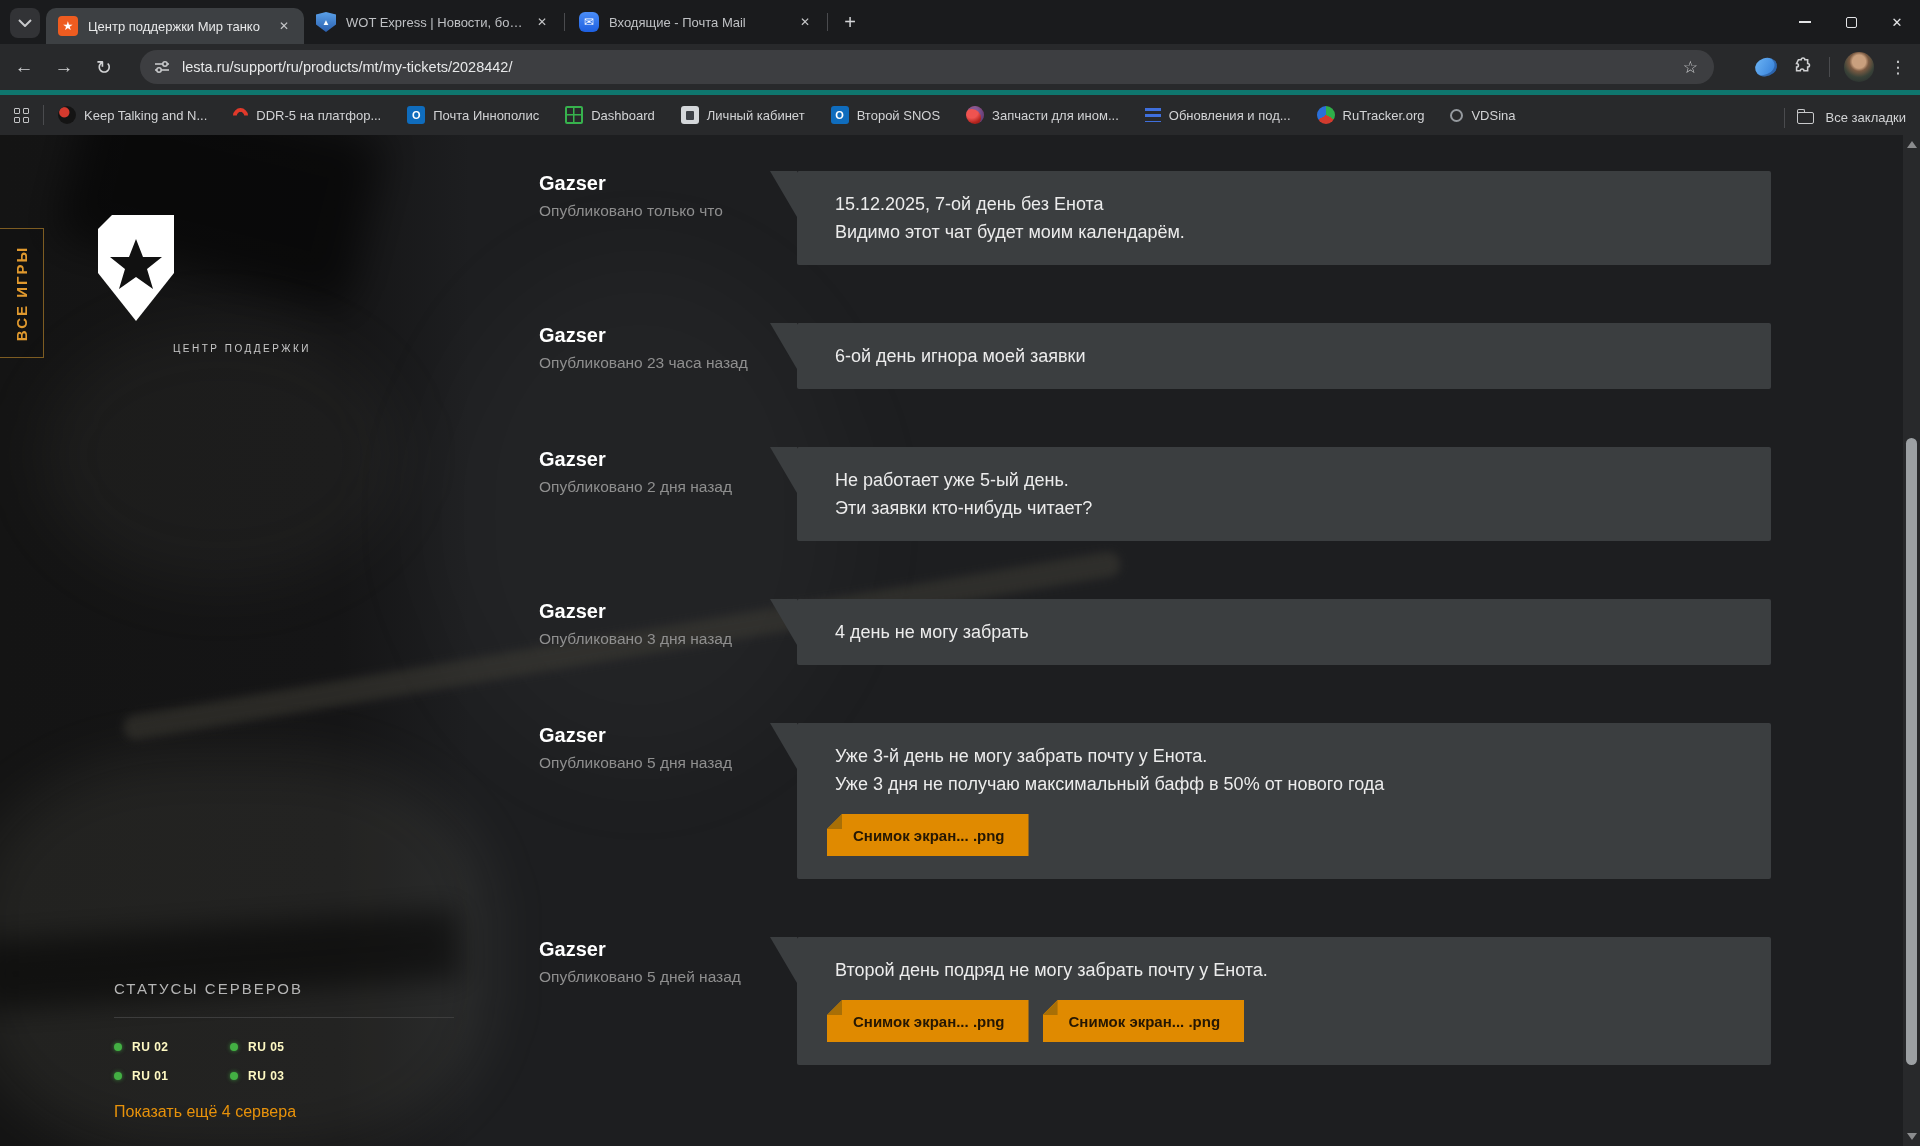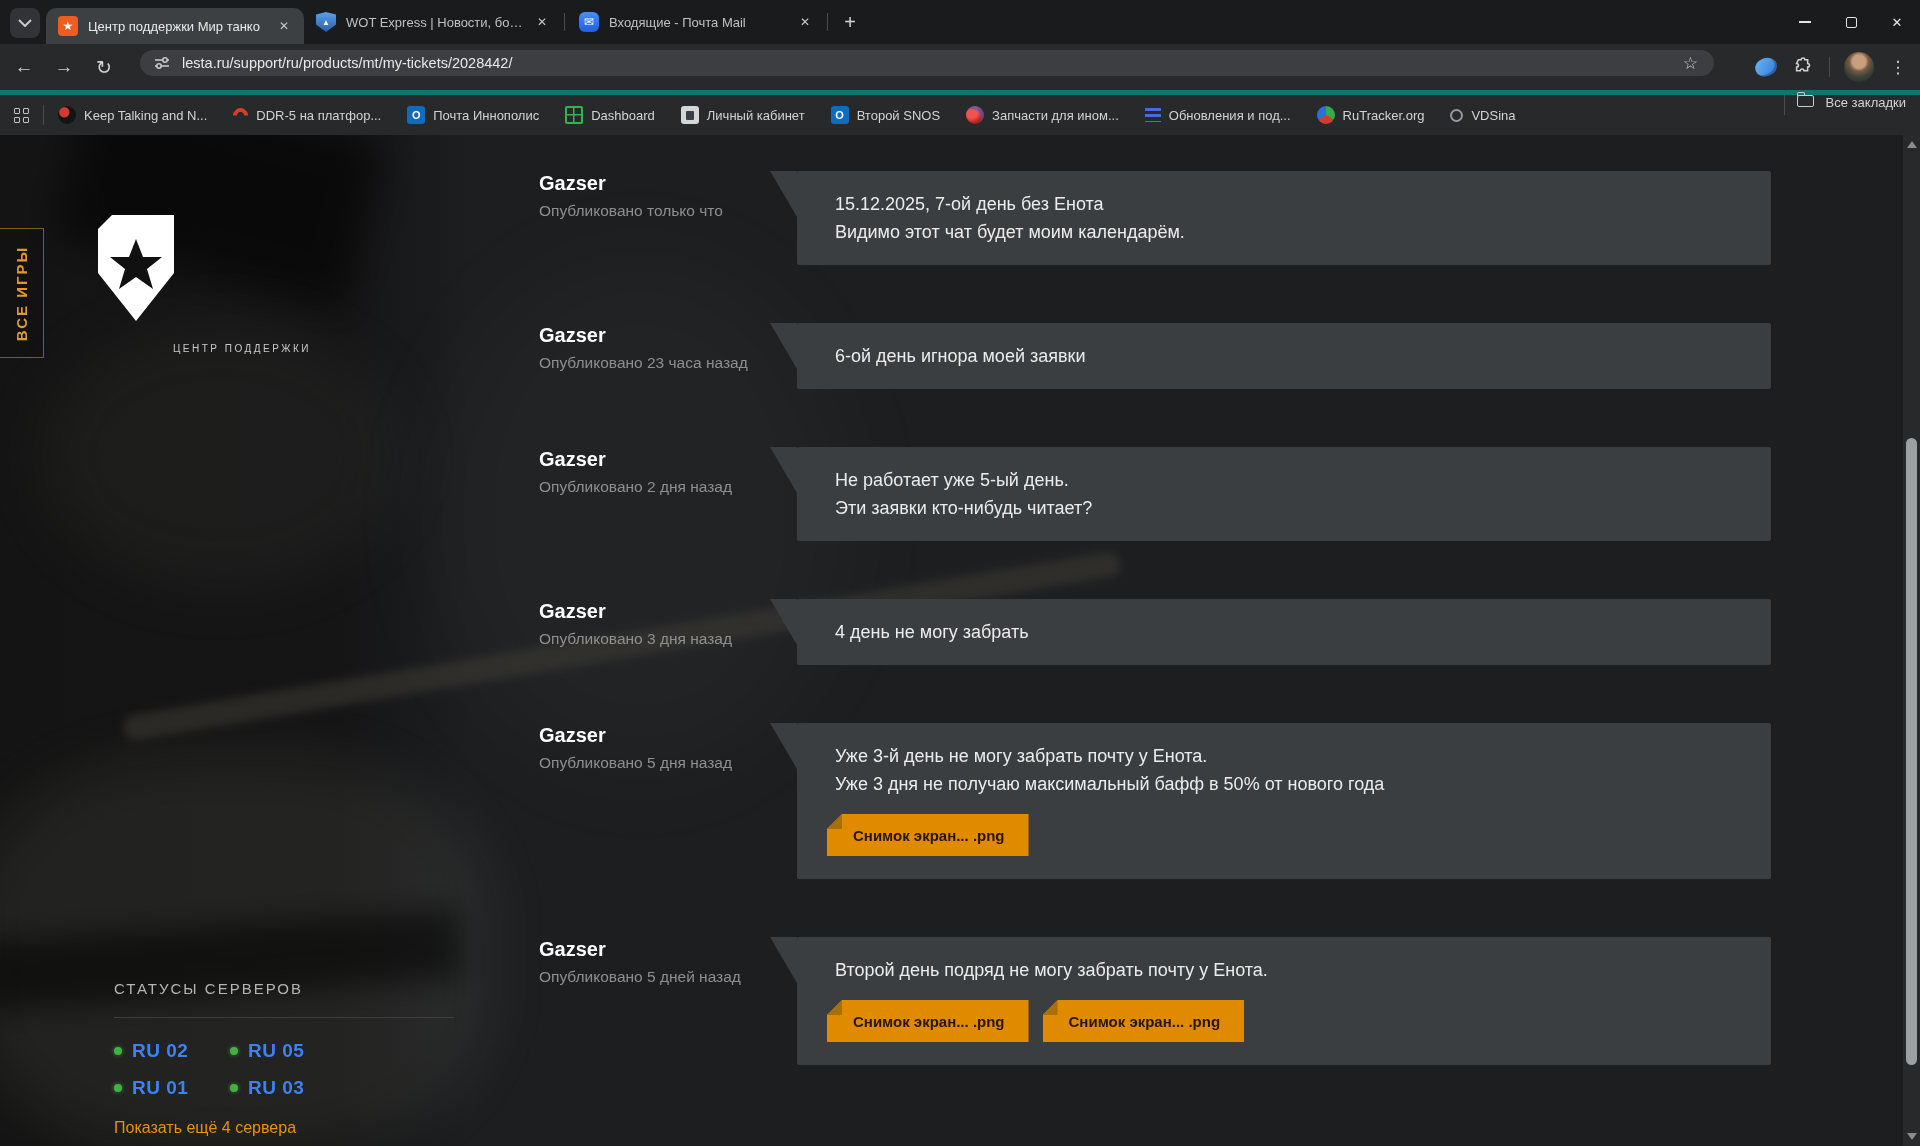--- a/index.html
+++ b/index.html
@@ -24,21 +24,21 @@
   .fav-mail { background:linear-gradient(180deg,#4a8df8,#1d5fe0); border-radius:6px; color:#fff; font-size:12px; }
   .fav-mail::after { content:"✉"; }
   .newtab-btn { width:28px; height:28px; margin-left:6px; border-radius:6px; color:#d4d5d7; font-size:20px; display:flex; align-items:center; justify-content:center; }
   .win-controls { position:absolute; right:0; top:0; height:44px; display:flex; }
   .win-btn { width:46px; height:44px; display:flex; align-items:center; justify-content:center; color:#e3e4e6; font-size:13px; }
   .win-min-glyph { width:12px; height:1.5px; background:#e3e4e6; }
   .win-max-glyph { width:11px; height:11px; border:1.5px solid #e3e4e6; border-radius:2px; }
 
   .toolbar { position:absolute; left:0; top:44px; width:1920px; height:46px; background:#28292b; display:flex; align-items:center; }
   .nav-ico { width:32px; height:32px; margin-left:8px; display:flex; align-items:center; justify-content:center; color:#d2d3d5; font-size:19px; border-radius:50%; }
-  .omnibox { position:absolute; left:140px; top:6px; width:1574px; height:26px; border-radius:17px; background:#3d3e41; display:flex; align-items:center; padding:0 12px 0 14px; }
+  .omnibox { position:absolute; left:140px; top:6px; width:1574px; height:34px; border-radius:17px; background:#3d3e41; display:flex; align-items:center; padding:0 12px 0 14px; }
   .omni-url { flex:1; margin-left:12px; color:#e7e8e9; font-size:14.5px; white-space:nowrap; overflow:hidden; }
   .omni-star { color:#cbccce; font-size:17px; padding:0 4px; }
   .ext-blue { width:22px; height:18px; border-radius:60% 60% 55% 55%; background:linear-gradient(135deg,#6db5f5,#2f7ad6); transform:rotate(-18deg); box-shadow:inset -2px -2px 0 rgba(0,0,30,.25); margin-left:22px; }
   .puzzle { margin-left:16px; display:flex; }
   .toolbar-sep { width:1px; height:20px; background:#4a4b4e; margin-left:16px; }
   .avatar { width:30px; height:30px; border-radius:50%; margin-left:14px;
             background:radial-gradient(circle at 50% 32%, #c9a07e 0 26%, #7a5a42 38%, #394238 62%, #23282b 100%); }
   .kebab { margin-left:12px; color:#d2d3d5; font-size:17px; width:24px; text-align:center; }
 
   .bookbar { position:absolute; left:0; top:90px; width:1920px; height:45px; background:#28292b; border-top:5px solid #0f766e; display:flex; align-items:center; font-size:13px; color:#d2d3d5; }
@@ -53,21 +53,21 @@
   .bi-outlook { background:#0f6cbd; border-radius:3px; color:#fff; font-weight:bold; font-size:11px; }
   .bi-outlook::after { content:"O"; }
   .bi-dashboard { border:2px solid #37b24d; border-radius:2px;
        background:linear-gradient(#37b24d,#37b24d) center/1.5px 100% no-repeat, linear-gradient(#37b24d,#37b24d) center/100% 1.5px no-repeat; }
   .bi-cabinet { background:#d4d7da; border-radius:3px; }
   .bi-cabinet::after { content:""; width:8px; height:9px; background:#3c4046; border-radius:1px; }
   .bi-parts { border-radius:50%; background:radial-gradient(circle at 32% 32%, #ef5350 0 36%, #b3241e 64%, #7e1713 100%); box-shadow:inset -3px 3px 0 rgba(46,92,204,.55); }
   .bi-updates { width:16px; height:14px; background:repeating-linear-gradient(#3f6fdd 0 3px, transparent 3px 6.5px); }
   .bi-rutracker { border-radius:50%; background:conic-gradient(#2fae4a 0 33%, #d23b2e 33% 66%, #2b6fd8 66% 100%); }
   .bi-vdsina { width:13px; height:13px; border:2.5px solid #95999e; border-radius:50%; }
-  .bookbar-right { position:absolute; right:14px; top:0; height:45px; display:flex; align-items:flex-start; gap:12px; }
+  .bookbar-right { position:absolute; right:14px; top:0; height:45px; display:flex; align-items:center; gap:12px; }
   .folder-ico { width:17px; height:12px; border:1.5px solid #c9cacc; border-radius:2px; position:relative; }
   .folder-ico::before { content:""; position:absolute; left:-1px; top:-4px; width:6px; height:3px; border:1.5px solid #c9cacc; border-bottom:none; border-radius:2px 2px 0 0; }
 
   
   .page { position:absolute; left:0; top:135px; width:1920px; height:1011px; background:#1d1e20; overflow:hidden; }
   .art { position:absolute; pointer-events:none; }
   .art-side { left:0; top:0; width:470px; height:1011px; background:linear-gradient(90deg,#141414 0%,#151516 72%,rgba(21,21,22,0) 100%); }
   .art-smoke1 { left:40px; top:190px; width:360px; height:260px; border-radius:50%; background:rgba(185,175,155,.055); filter:blur(34px); }
   .art-smoke2 { left:430px; top:120px; width:420px; height:520px; border-radius:50%; background:rgba(200,195,180,.03); filter:blur(48px); }
   .art-crane { left:70px; top:-30px; width:300px; height:170px; background:rgba(0,0,0,.55); filter:blur(20px); transform:rotate(14deg); }
@@ -81,21 +81,21 @@
   .logo { position:absolute; left:98px; top:80px; display:flex; gap:18px; }
   .logo-text { color:#fff; font-weight:bold; font-size:47px; line-height:44px; letter-spacing:-1px; transform:scaleY(1.08); transform-origin:top left; }
   .support-label { position:absolute; left:92px; top:208px; width:300px; text-align:center; color:#c9c9c9; font-size:10px; letter-spacing:2.5px; }
 
   .servers { position:absolute; left:114px; top:845px; width:340px; }
   .servers-title { color:#b5b5b5; font-size:15px; letter-spacing:2px; }
   .servers-divider { margin-top:20px; height:1px; background:#3d3d3d; }
   .servers-grid { margin-top:22px; display:grid; grid-template-columns:116px auto; row-gap:15px; }
   .srv { display:flex; align-items:center; gap:10px; }
   .dot { width:8px; height:8px; border-radius:50%; background:#43b043; box-shadow:0 0 4px rgba(67,176,67,.7); }
-  .srv-name { color:#3b82f6; font-size:19px; font-weight:bold; letter-spacing:.5px; }
+  .srv-name { color:#fef9c3; font-size:12px; font-weight:bold; letter-spacing:.5px; }
   .show-more { margin-top:20px; color:#e8920a; font-size:16px; }
 
   
   .messages { position:absolute; left:539px; top:36px; width:1232px; }
   .msg { display:flex; margin-bottom:58px; }
   .msg-meta { width:230px; flex:none; padding-top:1px; }
   .msg-author { color:#ffffff; font-size:20px; font-weight:bold; }
   .msg-pub { color:#8f8f8f; font-size:15.5px; margin-top:7px; }
   .bubble { flex:1; margin-left:28px; position:relative; background:#3b3e40; border-radius:2px; padding:19px 30px; }
   .bubble::before { content:""; position:absolute; left:-27px; top:0; width:0; height:0; border-top:46px solid #3b3e40; border-left:27px solid transparent; }

